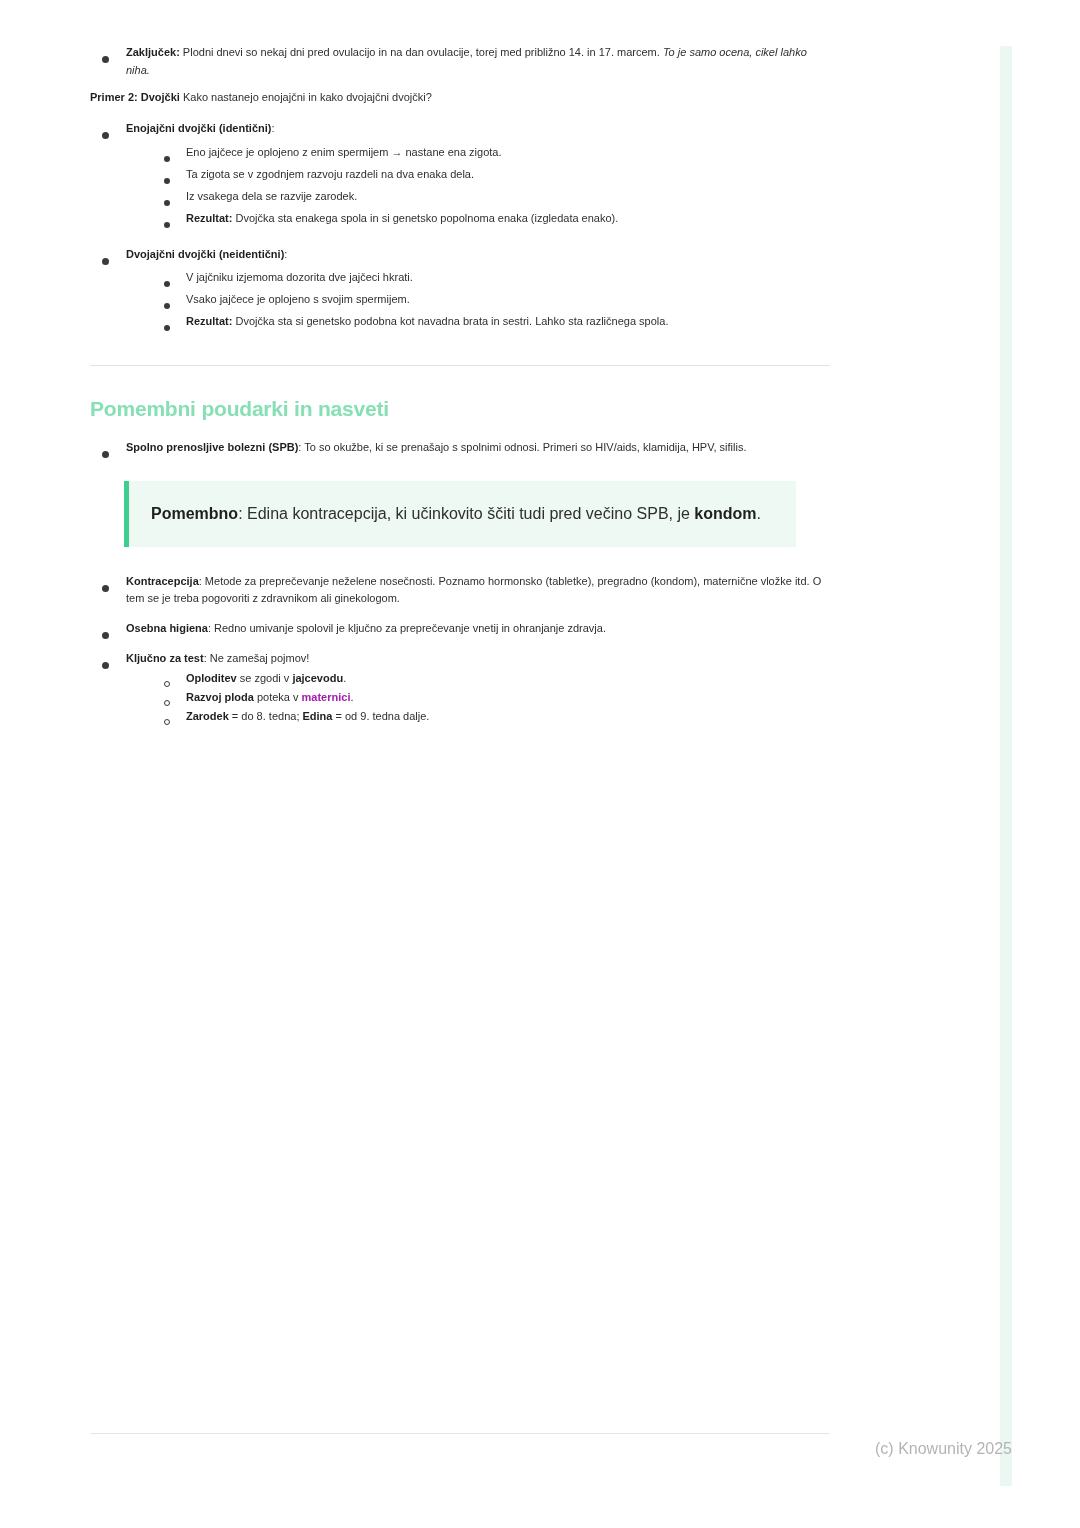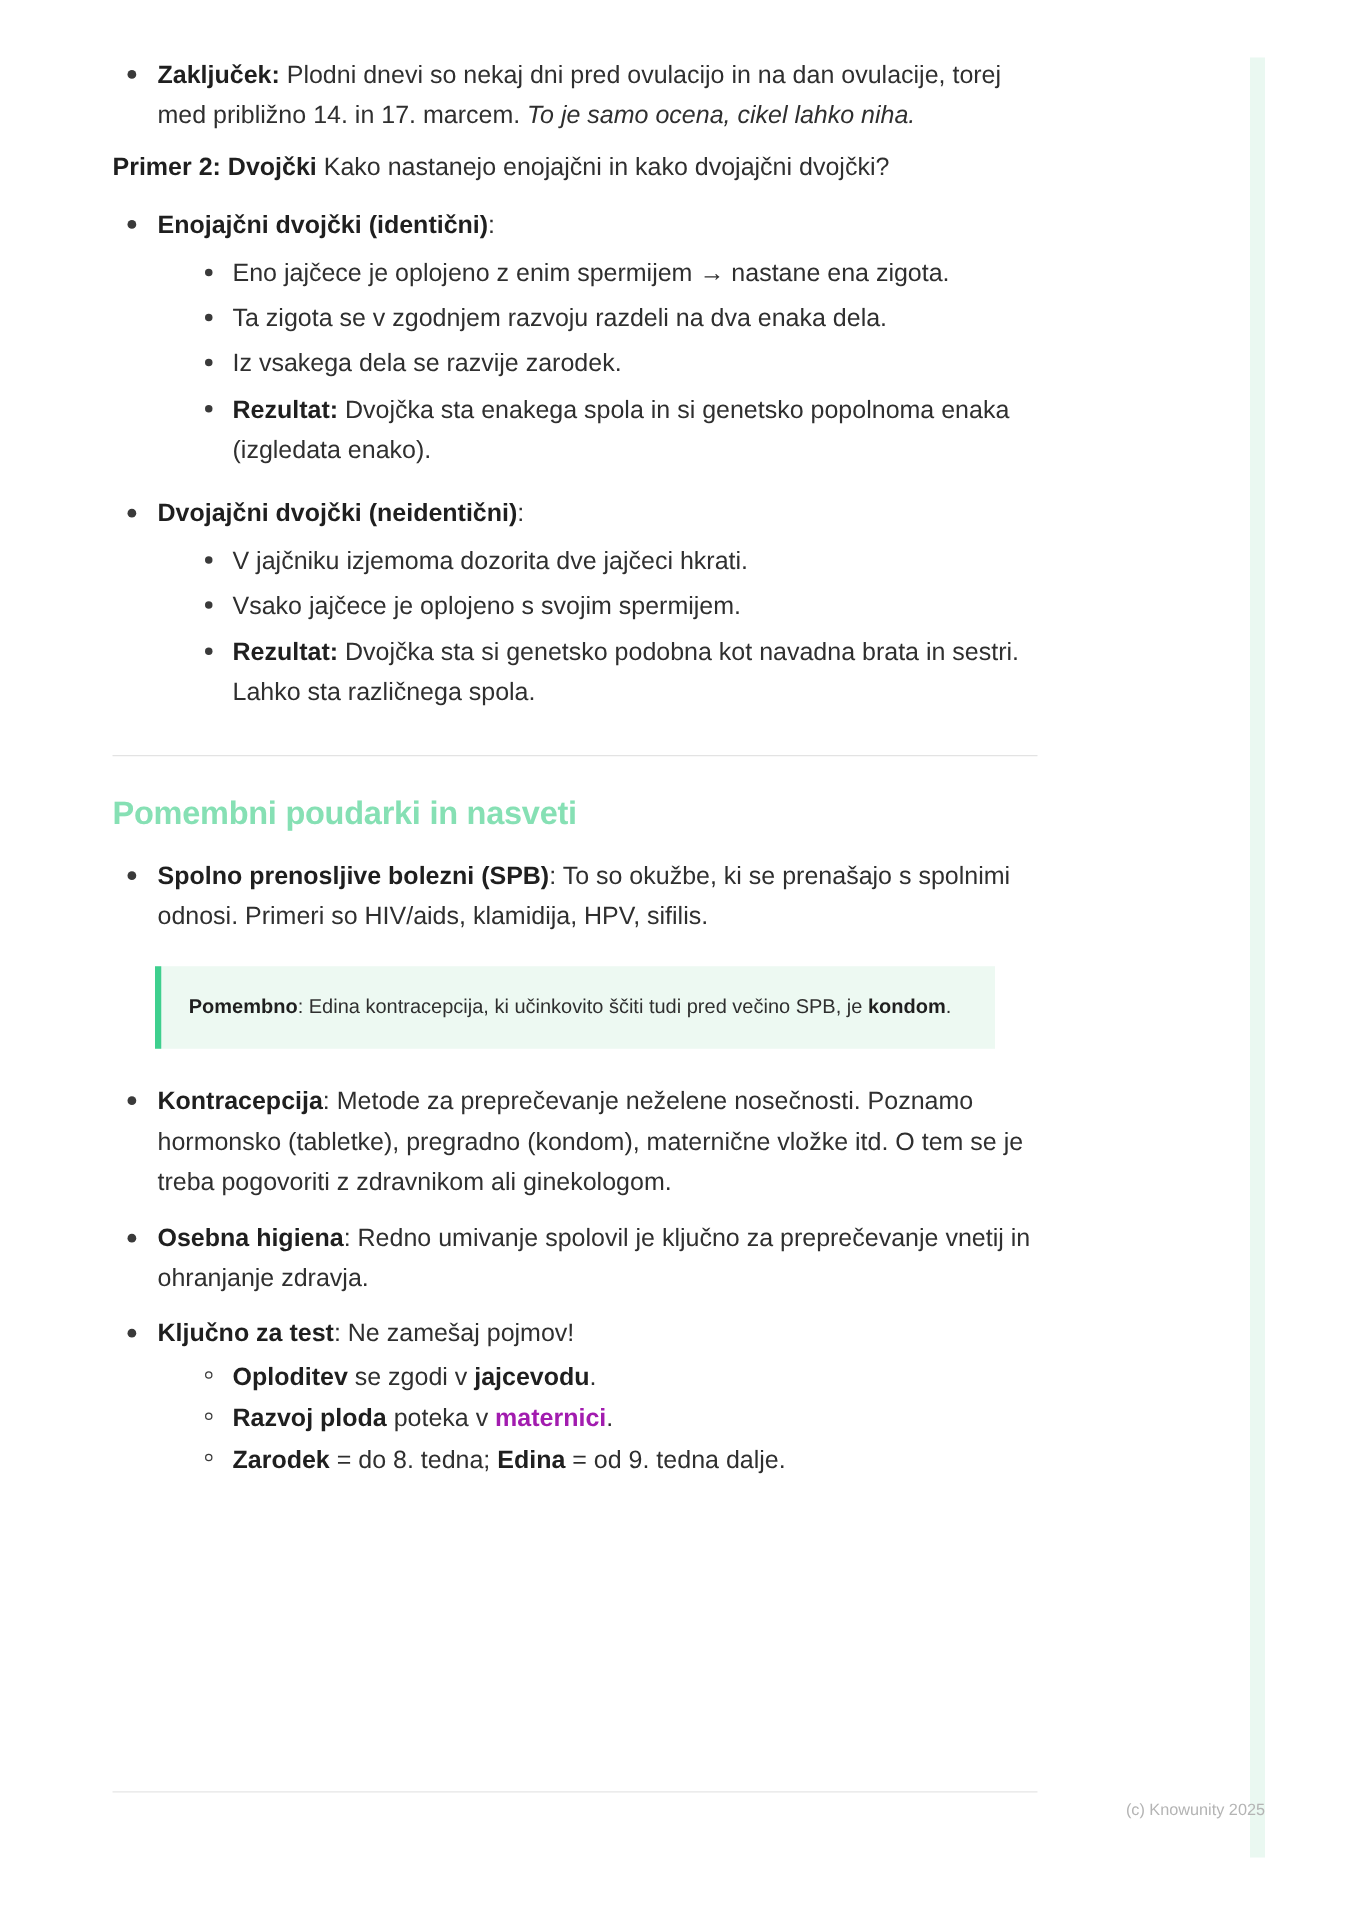--- a/index.html
+++ b/index.html
@@ -32,21 +32,21 @@
   }
   .content {
     position: absolute;
     left: 90px;
     top: 44px;
     width: 740px;
   }
 
   p, li {
     margin: 0;
-    font-size: 20px;
+    font-size: 11px;
     line-height: 1.62;
     color: #2f2f2f;
   }
   em, i { font-style: italic; }
 
   ul {
     margin: 0;
     padding: 0;
     list-style: none;
   }
@@ -115,21 +115,21 @@
   }
   .gap-md { height: 14px; }
   .gap-sm { height: 8px; }
 
   .divider {
     border-top: 1px solid #e3e3e3;
     margin: 34px 0 30px 0;
   }
 
   h2.section-title {
-    font-size: 26px;
+    font-size: 21px;
     line-height: 1.2;
     font-weight: 700;
     color: #86e0b4;
     margin: 0 0 18px 0;
     letter-spacing: -0.2px;
   }
 
   .callout {
     margin: 24px 0 26px 34px;
     background: #edf9f2;
@@ -149,21 +149,21 @@
     border-top: 1px solid #e6e6e6;
     position: absolute;
     left: 90px;
     top: 1433px;
     width: 740px;
   }
   .copyright {
     position: absolute;
     right: 68px;
     top: 1440px;
-    font-size: 13px;
+    font-size: 16px;
     color: #b4b4b4;
     text-align: right;
     width: 220px;
   }
   .tight li { margin-bottom: 1px; }
 </style>
 </head>
 <body>
 
 <div class="page">

